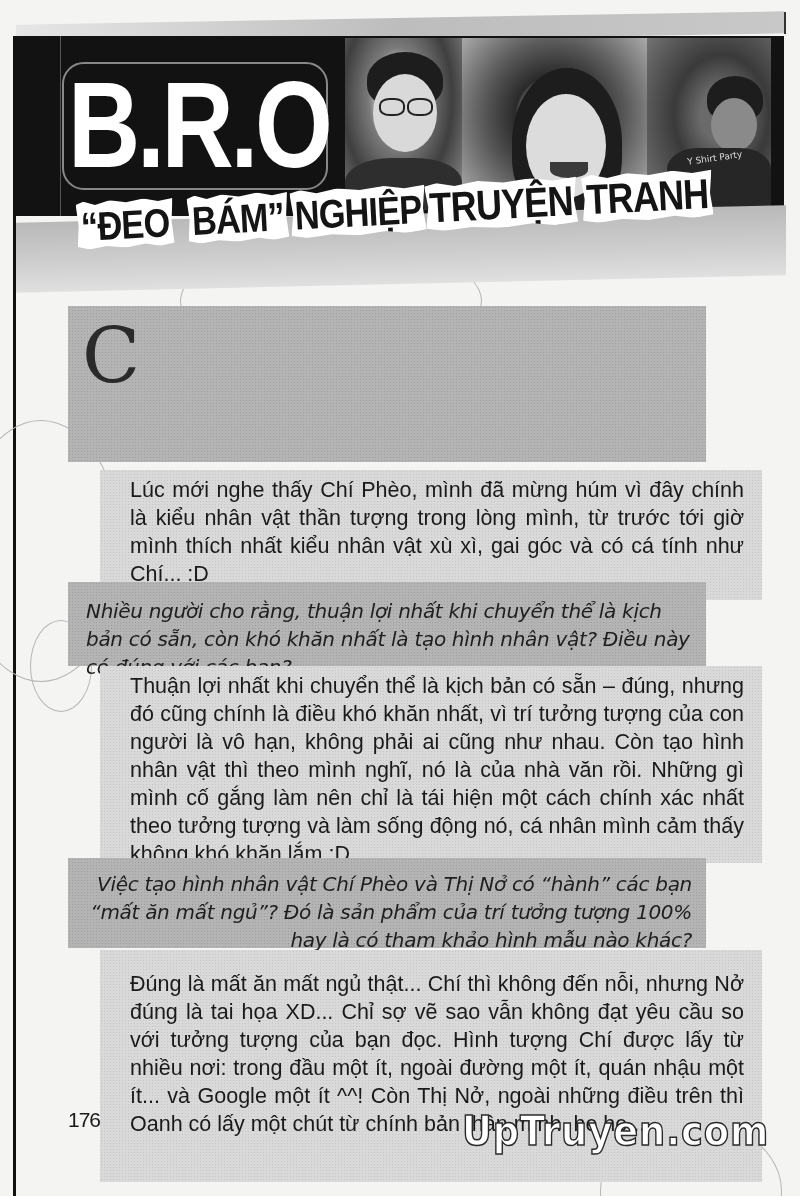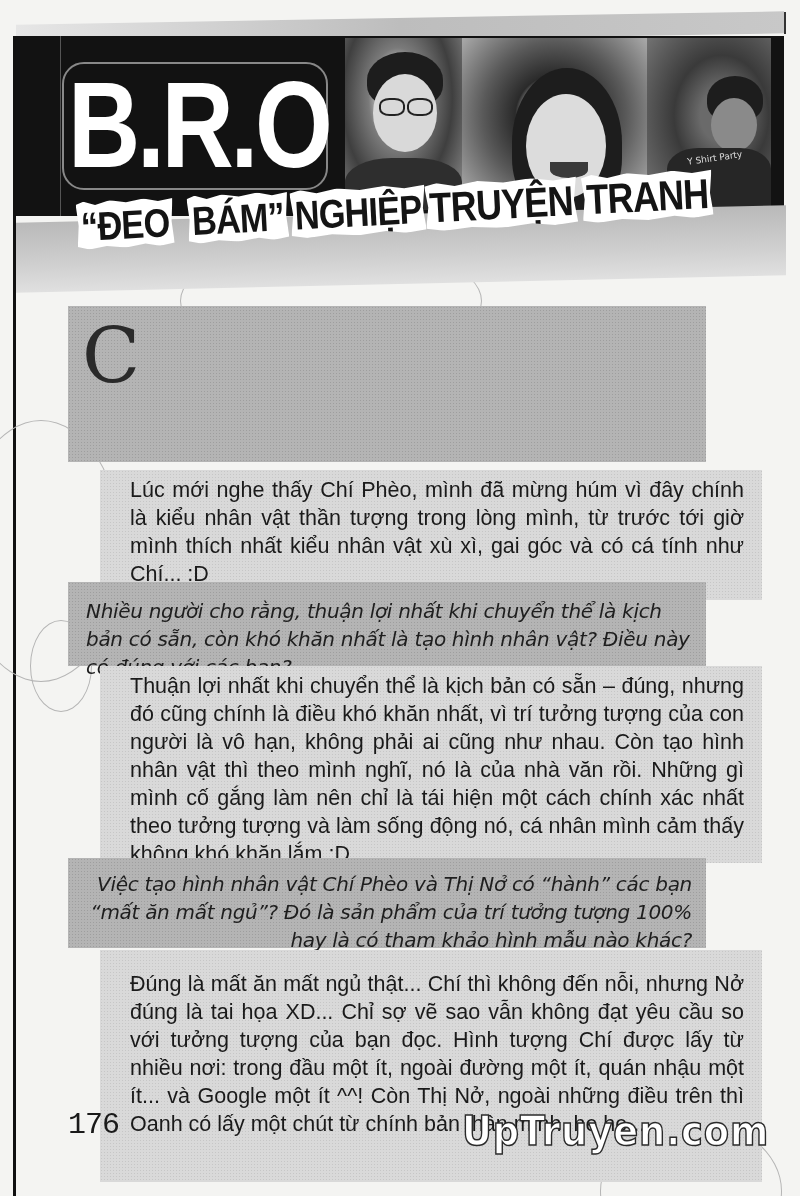--- a/index.html
+++ b/index.html
@@ -109,21 +109,21 @@
       font-size: 76px; line-height: 56px; margin: 0 0 0 -4px; color: #2a2a2a;
       font-weight: 400;
     }
     .a1 { top: 470px; height: 130px; }
     .q2 { top: 582px; height: 84px; padding-top: 15px; }
     .a2 { top: 666px; height: 197px; }
     .q3 { top: 858px; height: 90px; padding-top: 12px; text-align: right; }
     .a3 { top: 950px; height: 232px; padding-top: 20px; }
     .page-num {
       position: absolute; left: 68px; top: 1108px;
-      font-family: Liberation Mono, monospace; font-size: 30px; color: #1a1a1a;
+      font-family: Liberation Sans, sans-serif; font-size: 21px; color: #1a1a1a;
       letter-spacing: -1px;
     }
     .watermark {
       position: absolute; left: 462px; top: 1108px;
       font-family: "DejaVu Sans", sans-serif; font-weight: 700; font-size: 40px;
       color: #fff; letter-spacing: 1px;
       -webkit-text-stroke: 1.5px #2a2a2a;
       transform: scaleX(0.92); transform-origin: left center;
     }
   </style>

